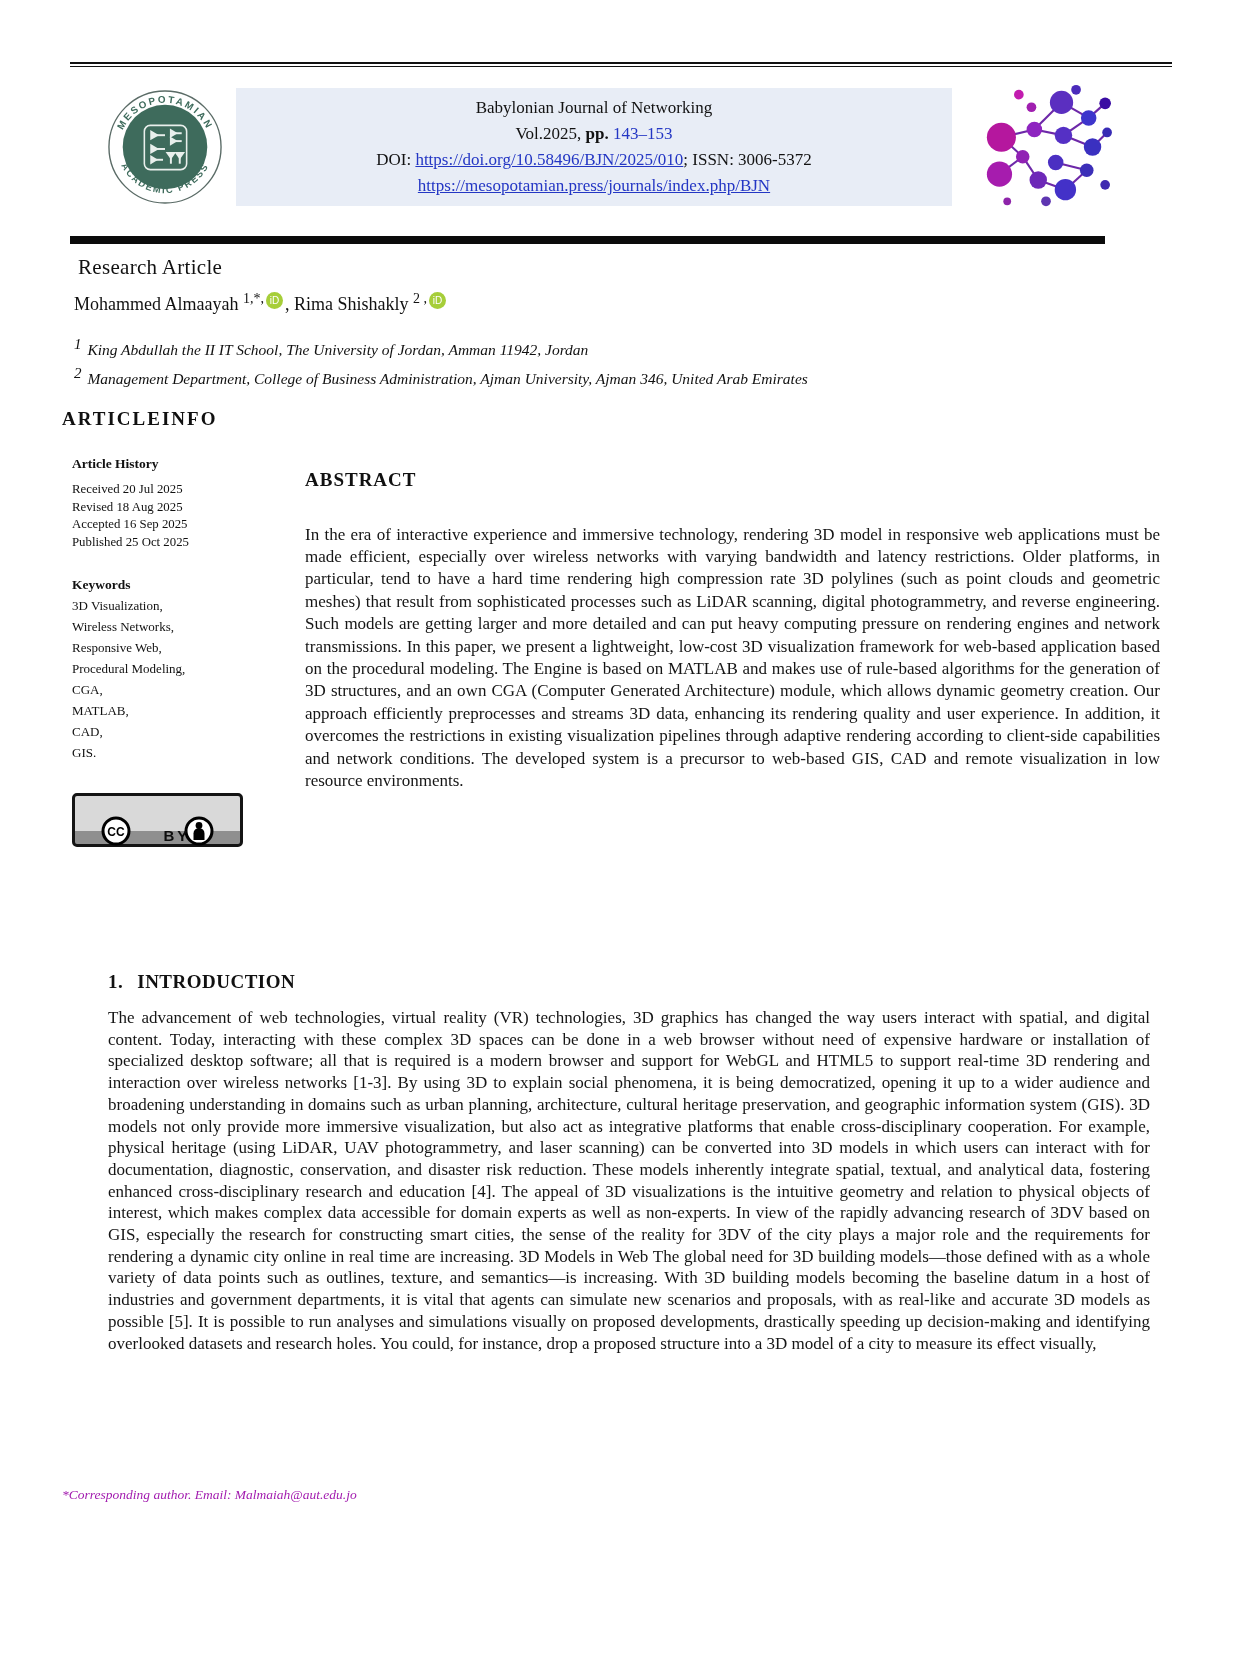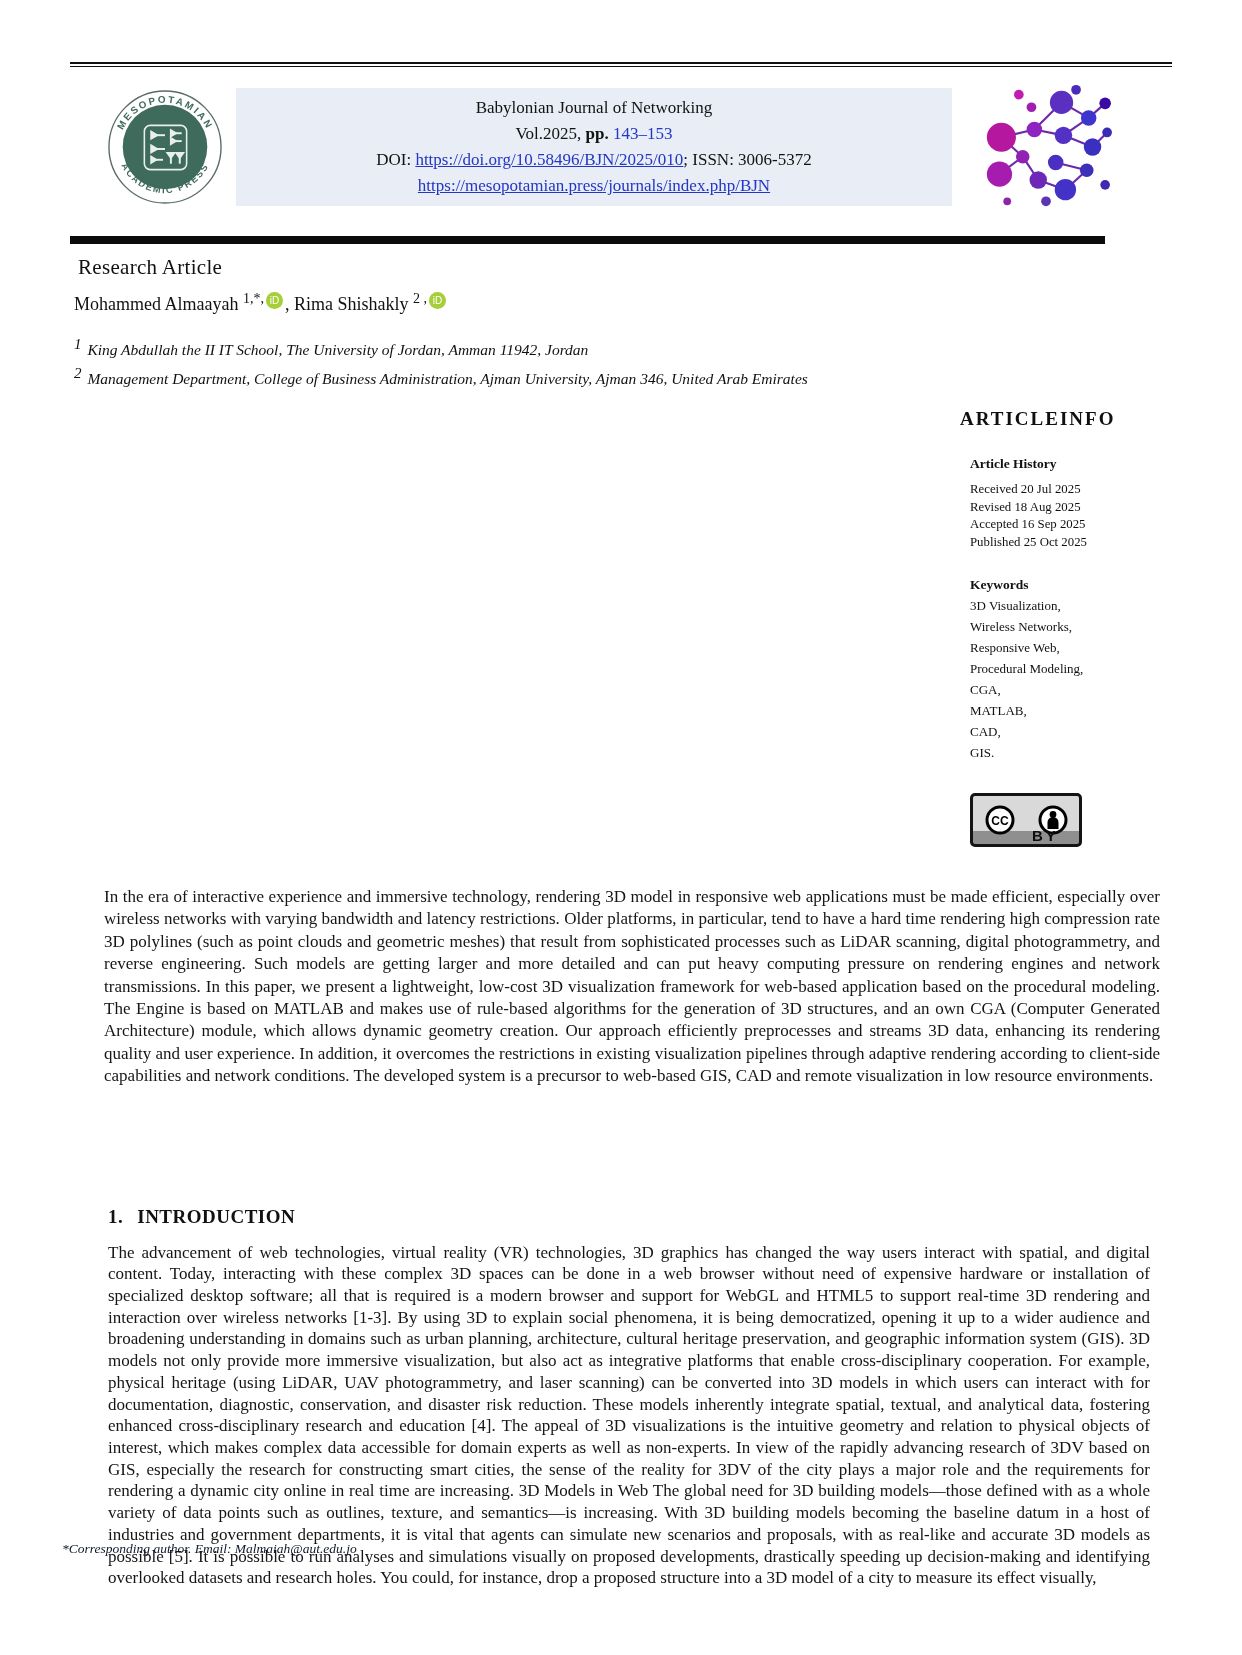--- a/index.html
+++ b/index.html
@@ -32,53 +32,53 @@
   .orcid-badge {
     display:inline-block; width:17px; height:17px; border-radius:50%;
     background:#a6ce39; color:#fff; font-family:"Liberation Sans",sans-serif;
     font-size:10px; font-weight:normal; text-align:center; line-height:17px;
     position:relative; top:-6px; margin:0 2px;
   }
   .affiliations { margin:26px 70px 0 74px; font-style:italic; font-size:15.5px; }
   .affil-row { margin-bottom:11px; }
   .affil-row .sup { position:relative; top:-6px; font-size:15px; margin-right:2px; }
   
-  .columns { margin:20px 82px 0 62px; display:flex; align-items:flex-end;flex-direction:column; }
+  .columns { margin:20px 82px 0 62px; display:flex; align-items:center; }
   .left-col { width:200px; flex:none; }
   .col-divider { border-left:1.5px solid #444; flex:none; }
   .right-col { flex:1; margin-left:42px; }
   .info-heading, .abstract-heading {
     font-size:19px; font-weight:bold; letter-spacing:2px; color:#101010;
   }
   .abstract-heading { letter-spacing:1px; }
   .history-heading, .keywords-heading { font-weight:bold; font-size:13.5px; margin-left:10px; }
   .history-heading { margin-top:26px; margin-bottom:9px; }
   .history-list { margin-left:10px; font-size:12.8px; line-height:17.5px; }
   .keywords-heading { margin-top:26px; margin-bottom:2px; }
   .keywords-list { margin-left:10px; font-size:13px; line-height:21px; }
   .cc-badge {
-    margin:30px 0 6px 10px; width:112px; height:54px; position:relative;
+    margin:30px 0 6px 10px; width:171px; height:54px; position:relative;
     background:linear-gradient(#d9d9d9 0 72%, #8f8f8f 72% 100%);
     border:3px solid #141414; border-radius:5px;
-    display:flex; align-items:flex-start; justify-content:space-around; padding-top:8px;
+    display:flex; align-items:flex-start; justify-content:space-around; padding-top:19px;
   }
   .cc-badge svg { width:32px; height:32px; }
   .cc-by-label {
     position:absolute; bottom:0px; left:50%; transform:translateX(6px);
     font-family:"Liberation Sans",sans-serif; font-size:15px; font-weight:bold;
     color:#0d0d0d; letter-spacing:3px;
   }
   .abstract-text { margin-top:33px; font-size:17px; line-height:22.4px; text-align:justify; color:#151515; }
   
   .intro-section { margin:118px 92px 0 108px; }
   .intro-heading { font-size:19px; font-weight:bold; letter-spacing:.5px; }
   .intro-heading .num { margin-right:14px; }
   .intro-text { margin-top:14px; font-size:17px; line-height:21.7px; text-align:justify; color:#151515; }
   
-  .footnote { position:absolute; left:62px; top:1541px; font-style:italic; font-size:13.5px; color:#0f172a; }
+  .footnote { position:absolute; left:62px; top:1487px; font-style:italic; font-size:13.5px; color:#a21caf; }
 </style>
 </head>
 <body>
 
 <div class="page">
 
   <div class="top-rule"></div>
 
   <div class="header-band">
     <div class="logo-wrap">
@@ -206,20 +206,21 @@
           <circle cx="16" cy="10.5" r="3.4" fill="#000000"></circle>
           <path d="M10.5 25 v-6.5 a5.5 5.5 0 0 1 11 0 V25 Z" fill="#000000"></path>
         </svg>
         <span class="cc-by-label">BY</span>
       </div>
     </div>
 
     <div class="col-divider"></div>
 
     <div class="right-col">
+      <div class="abstract-heading">ABSTRACT</div>
       <p class="abstract-text">In the era of interactive experience and immersive technology, rendering 3D model in responsive web applications must be made efficient, especially over wireless networks with varying bandwidth and latency restrictions. Older platforms, in particular, tend to have a hard time rendering high compression rate 3D polylines (such as point clouds and geometric meshes) that result from sophisticated processes such as LiDAR scanning, digital photogrammetry, and reverse engineering. Such models are getting larger and more detailed and can put heavy computing pressure on rendering engines and network transmissions. In this paper, we present a lightweight, low-cost 3D visualization framework for web-based application based on the procedural modeling. The Engine is based on MATLAB and makes use of rule-based algorithms for the generation of 3D structures, and an own CGA (Computer Generated Architecture) module, which allows dynamic geometry creation. Our approach efficiently preprocesses and streams 3D data, enhancing its rendering quality and user experience. In addition, it overcomes the restrictions in existing visualization pipelines through adaptive rendering according to client-side capabilities and network conditions. The developed system is a precursor to web-based GIS, CAD and remote visualization in low resource environments.</p>
     </div>
   </div>
 
   <div class="intro-section">
     <div class="intro-heading">
       <span class="num">1.</span><span>INTRODUCTION</span>
     </div>
     <p class="intro-text">The advancement of web technologies, virtual reality (VR) technologies, 3D graphics has changed the way users interact with spatial, and digital content. Today, interacting with these complex 3D spaces can be done in a web browser without need of expensive hardware or installation of specialized desktop software; all that is required is a modern browser and support for WebGL and HTML5 to support real-time 3D rendering and interaction over wireless networks [1-3]. By using 3D to explain social phenomena, it is being democratized, opening it up to a wider audience and broadening understanding in domains such as urban planning, architecture, cultural heritage preservation, and geographic information system (GIS). 3D models not only provide more immersive visualization, but also act as integrative platforms that enable cross-disciplinary cooperation. For example, physical heritage (using LiDAR, UAV photogrammetry, and laser scanning) can be converted into 3D models in which users can interact with for documentation, diagnostic, conservation, and disaster risk reduction. These models inherently integrate spatial, textual, and analytical data, fostering enhanced cross-disciplinary research and education [4]. The appeal of 3D visualizations is the intuitive geometry and relation to physical objects of interest, which makes complex data accessible for domain experts as well as non-experts. In view of the rapidly advancing research of 3DV based on GIS, especially the research for constructing smart cities, the sense of the reality for 3DV of the city plays a major role and the requirements for rendering a dynamic city online in real time are increasing. 3D Models in Web The global need for 3D building models—those defined with as a whole variety of data points such as outlines, texture, and semantics—is increasing. With 3D building models becoming the baseline datum in a host of industries and government departments, it is vital that agents can simulate new scenarios and proposals, with as real-like and accurate 3D models as possible [5]. It is possible to run analyses and simulations visually on proposed developments, drastically speeding up decision-making and identifying overlooked datasets and research holes. You could, for instance, drop a proposed structure into a 3D model of a city to measure its effect visually,</p>
   </div>

